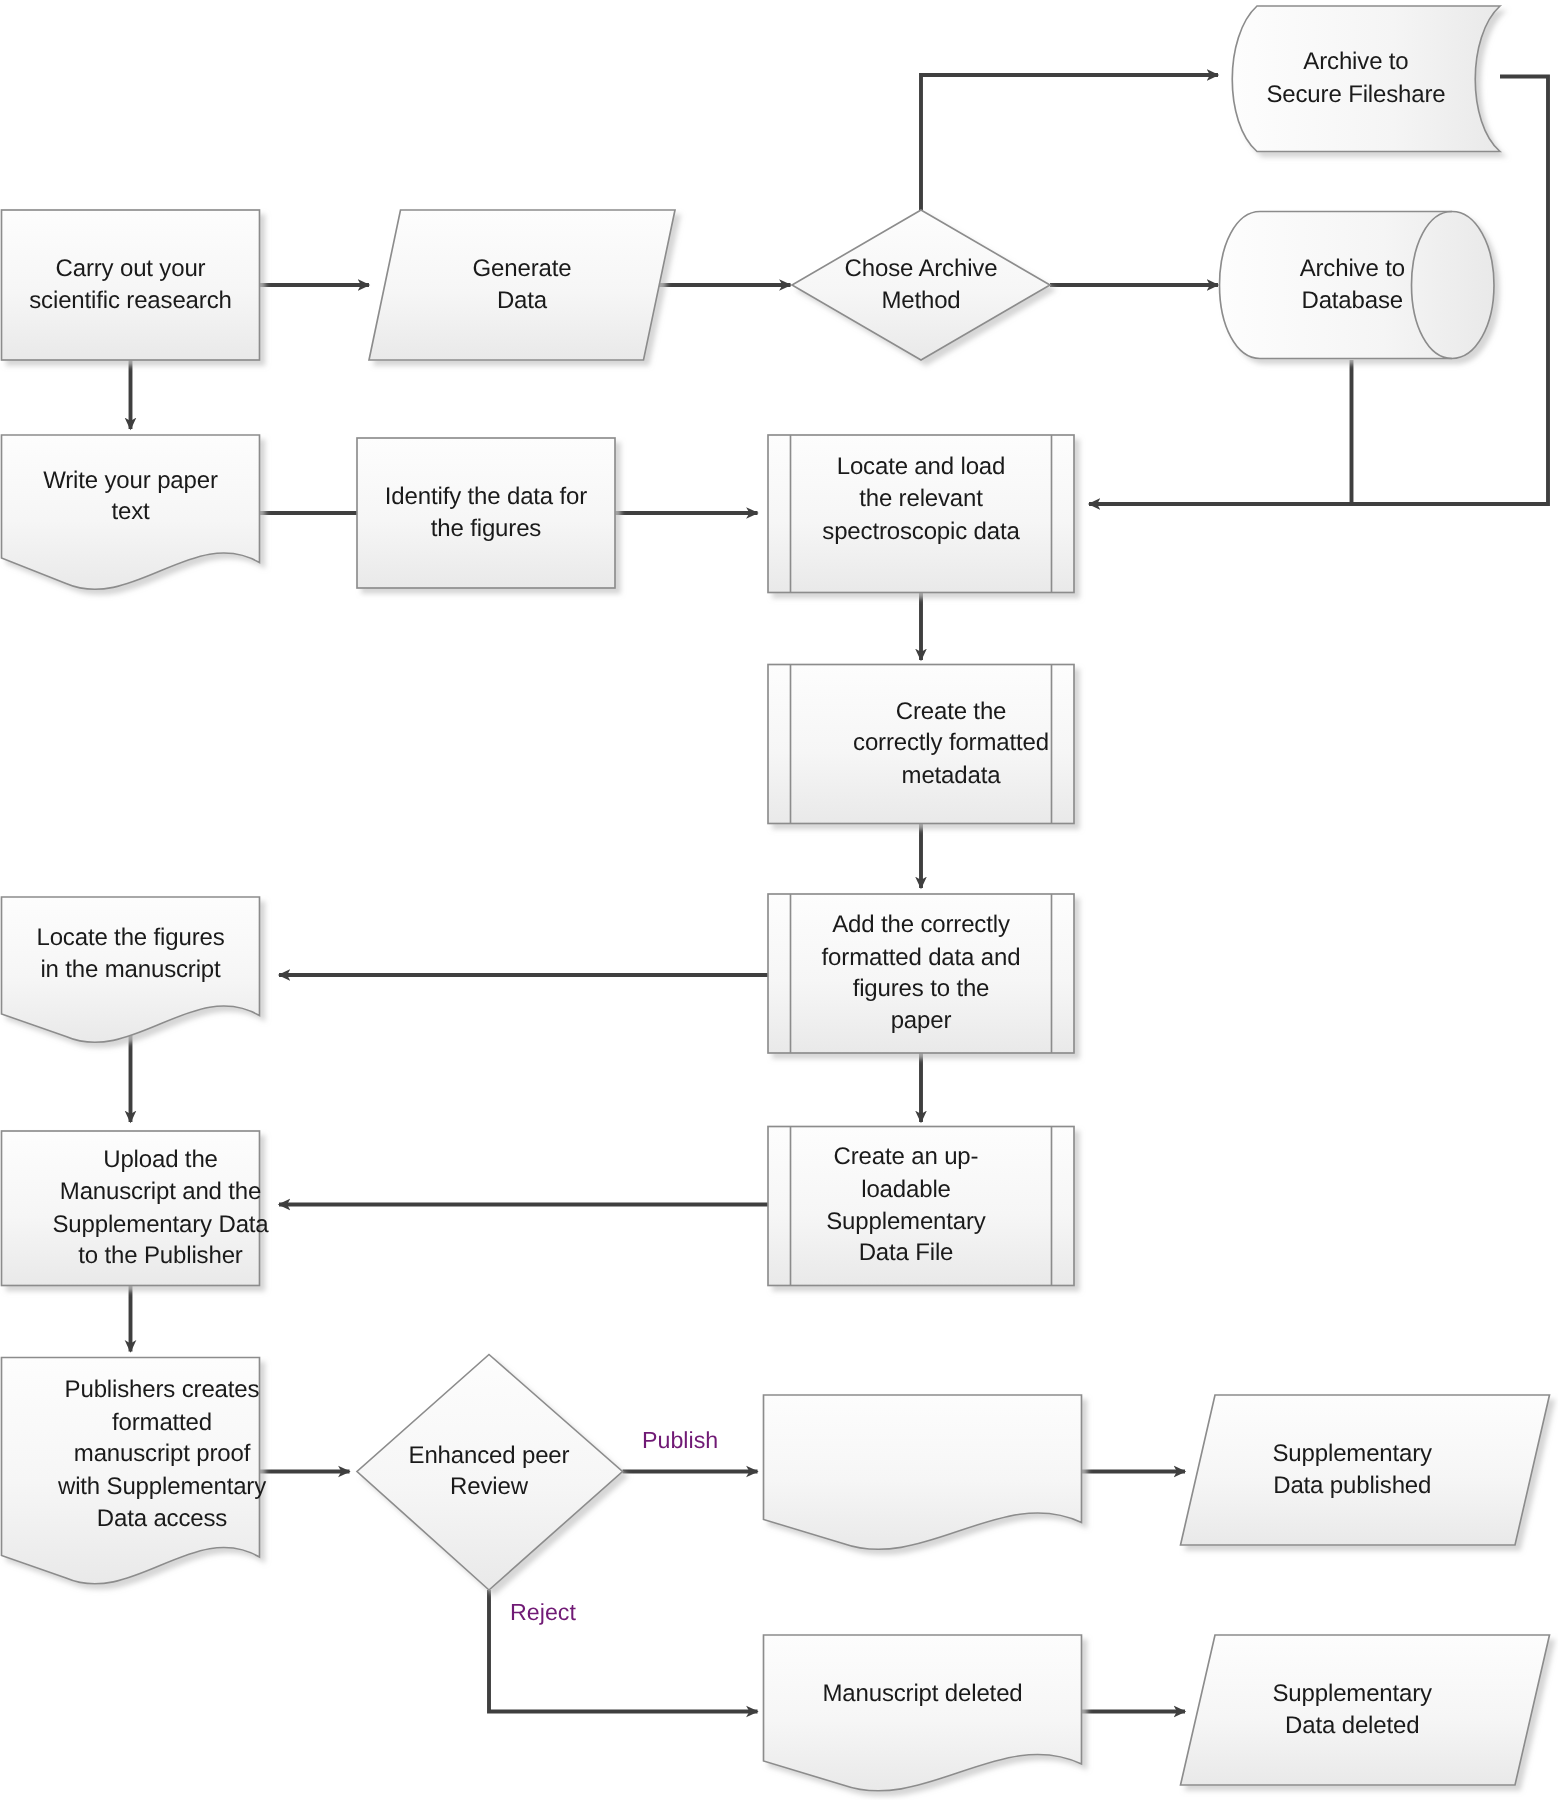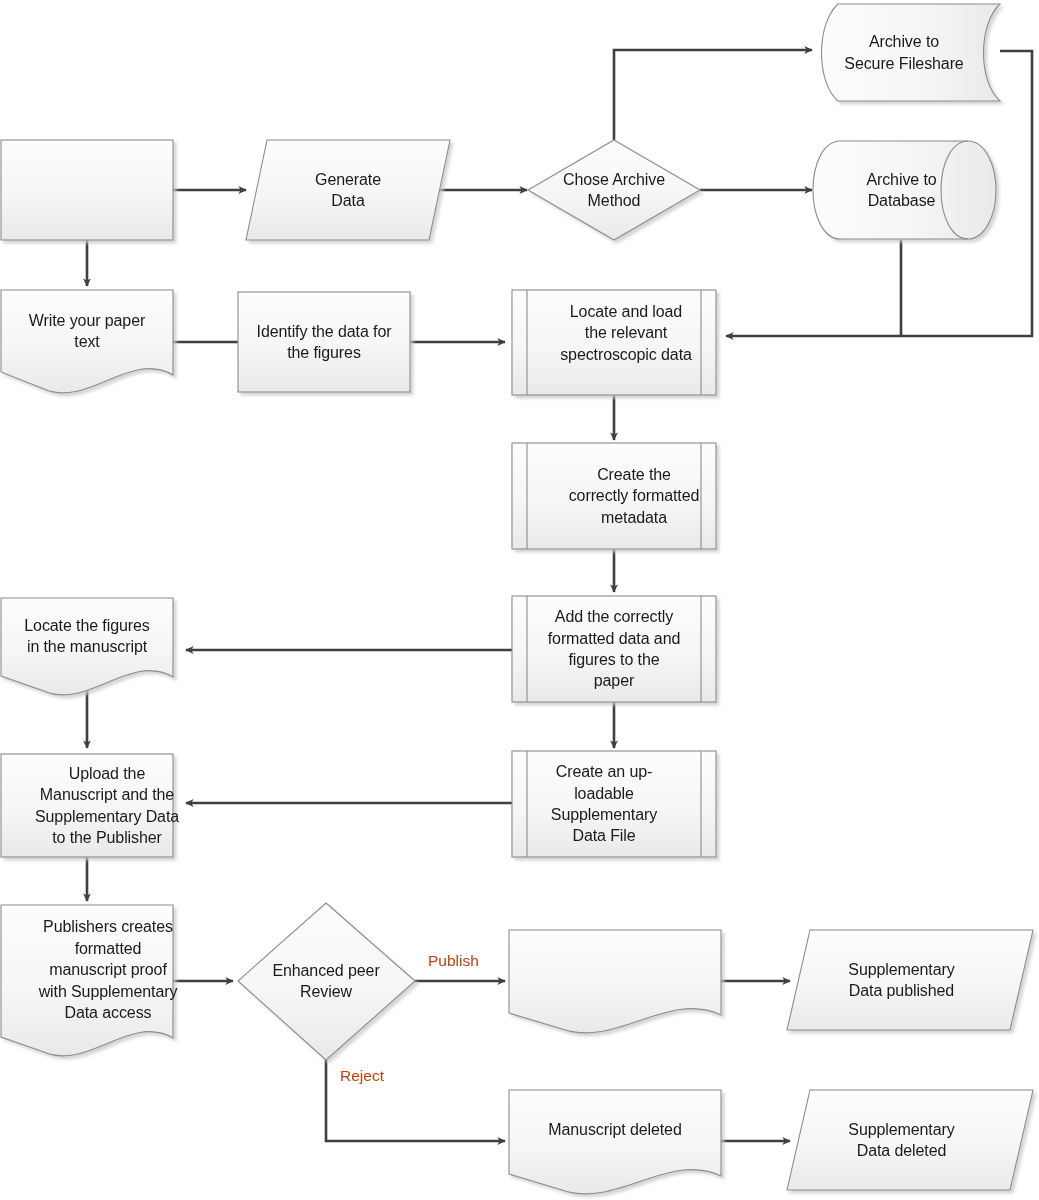--- a/index.html
+++ b/index.html
@@ -34,21 +34,21 @@
     color: #1a1a1a;
     font-size: 16px;
     line-height: 1.34;
     letter-spacing: -0.1px;
     white-space: pre-line;
     pointer-events: none;
     z-index: 5;
   }
   .edge-label {
     position: absolute;
-    color: #c2410c;
+    color: #701a75;
     font-size: 15.5px;
     line-height: 1.2;
     white-space: nowrap;
     z-index: 6;
   }
   .hit {
     position: absolute;
     z-index: 4;
   }
 </style>
@@ -173,40 +173,42 @@
       <path d="M509,930 L721,930 L721,1015 C668,990 616,1048 562,1029 L509,1013 Z" fill="url(#shapeGrad)"></path>
 
       <path d="M810,930 L1033,930 L1010,1030 L787,1030 Z" fill="url(#shapeGrad)"></path>
 
       <path d="M509,1090 L721,1090 L721,1176 C668,1151 616,1209 562,1190 L509,1174 Z" fill="url(#shapeGrad)"></path>
 
       <path d="M810,1090 L1033,1090 L1010,1190 L787,1190 Z" fill="url(#shapeGrad)"></path>
     </g>
   </svg>
 
+  <div class="node-label" style="left:1px; top:140px; width:172px; height:100px;">Carry out your
+scientific reasearch</div>
 
   <div class="node-label" style="left:246px; top:140px; width:204px; height:100px;">Generate
 Data</div>
 
   <div class="node-label" style="left:528px; top:140px; width:172px; height:100px;">Chose Archive
 Method</div>
 
   <div class="node-label" style="left:824px; top:4px; width:160px; height:97px;">Archive to
 Secure Fileshare</div>
 
   <div class="node-label" style="left:820px; top:141px; width:163px; height:98px;">Archive to
 Database</div>
 
   <div class="node-label" style="left:1px; top:292px; width:172px; height:78px;">Write your paper
 text</div>
 
   <div class="node-label" style="left:238px; top:292px; width:172px; height:100px;">Identify the data for
 the figures</div>
 
-  <div class="node-label" style="left:527px; top:290px; width:174px; height:86px;margin-left:12px;">Locate and load
+  <div class="node-label" style="left:527px; top:290px; width:174px; height:86px;">Locate and load
 the relevant
 spectroscopic data</div>
 
   <div class="node-label" style="left:527px; top:443px; width:174px; height:106px;padding-left:20px;">Create the
 correctly formatted
 metadata</div>
 
   <div class="node-label" style="left:527px; top:596px; width:174px; height:106px;">Add the correctly
 formatted data and
 figures to the

